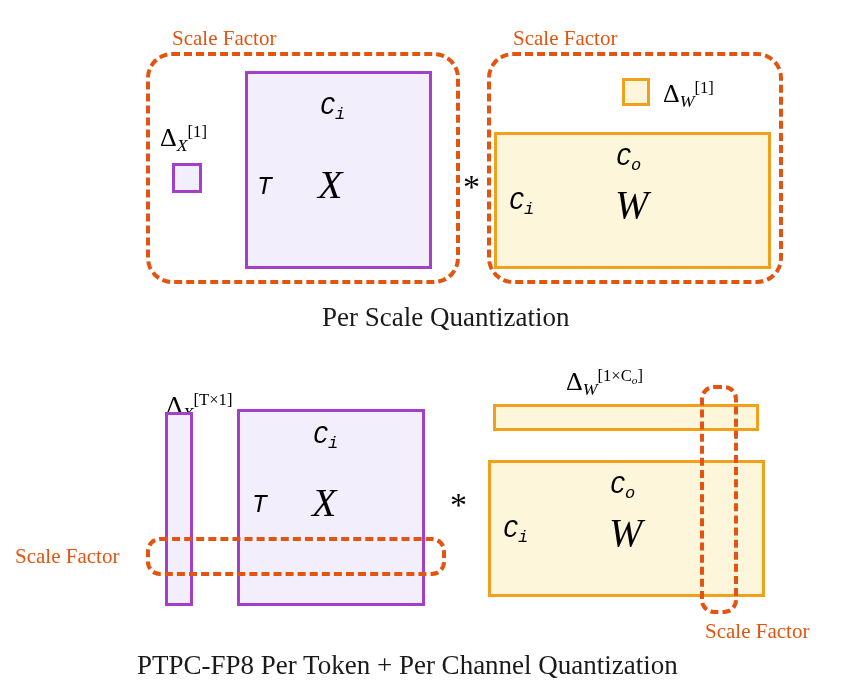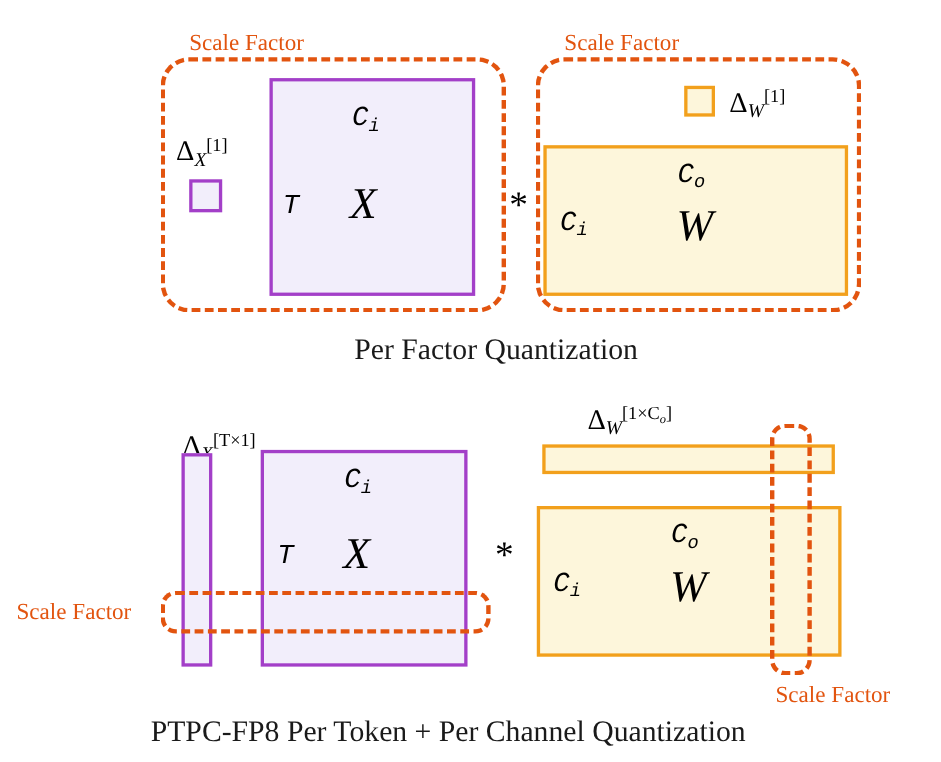--- a/index.html
+++ b/index.html
@@ -157,41 +157,41 @@
 
   <div class="box-orange" style="left:494px; top:132px; width:277px; height:137px;"></div>
   <div class="dim-letter" style="left:616px; top:146px;">
     <span>C</span><span class="sub">o</span>
   </div>
   <div class="dim-letter" style="left:509px; top:190px;">
     <span>C</span><span class="sub">i</span>
   </div>
   <div class="big-letter" style="left:615px; top:185px;">W</div>
 
-  <div class="caption" style="left:322px; top:304px;">Per Factor Quantization</div>
+  <div class="caption" style="left:322px; top:304px;">Per Scale Quantization</div>
 
   <div class="delta-label" style="left:166px; top:372px;margin-top:20px;">
     <span class="math" style="position:static;">Δ</span><span class="sub">X</span><span class="sup">[T×1]</span>
   </div>
 
   <div class="box-purple" style="left:165px; top:412px; width:28px; height:194px;"></div>
 
   <div class="box-purple" style="left:237px; top:409px; width:188px; height:197px;"></div>
   <div class="dim-letter" style="left:313px; top:424px;">
     <span>C</span><span class="sub">i</span>
   </div>
   <div class="dim-letter" style="left:252px; top:493px;">T</div>
   <div class="big-letter" style="left:312px; top:483px;">X</div>
 
   <div class="dashed-strip-h" style="left:146px; top:537px; width:300px; height:39px;"></div>
   <div class="sf-label" style="left:15px; top:546px;">Scale Factor</div>
 
   <div class="asterisk" style="left:450px; top:488px;">*</div>
 
-  <div class="delta-label" style="left:534px; top:368px;">
+  <div class="delta-label" style="left:566px; top:368px;">
     <span class="math" style="position:static;">Δ</span><span class="sub">W</span><span class="sup"><span>[1×C</span><span class="sub">o</span><span>]</span></span>
   </div>
 
   <div class="box-orange" style="left:493px; top:404px; width:266px; height:27px;"></div>
 
   <div class="box-orange" style="left:488px; top:460px; width:277px; height:137px;"></div>
   <div class="dim-letter" style="left:610px; top:474px;">
     <span>C</span><span class="sub">o</span>
   </div>
   <div class="dim-letter" style="left:503px; top:518px;">

